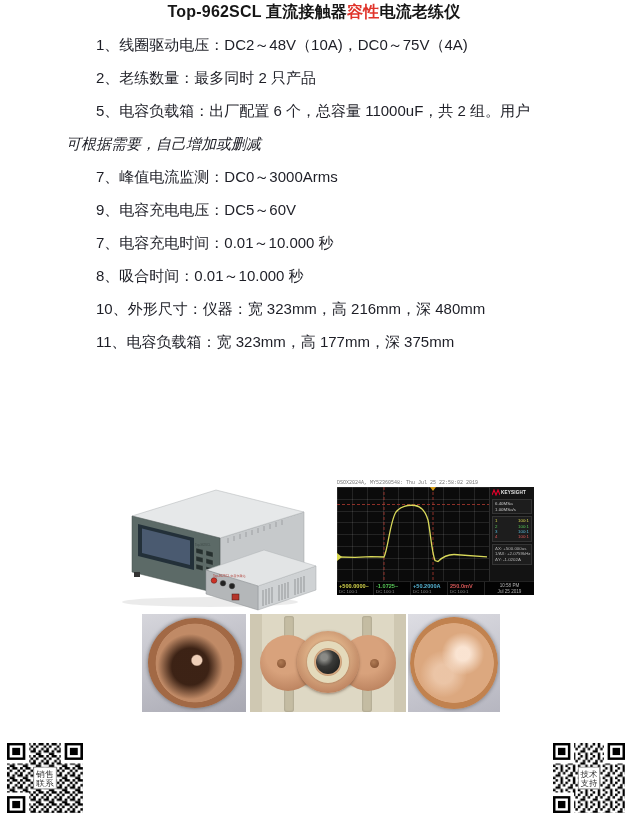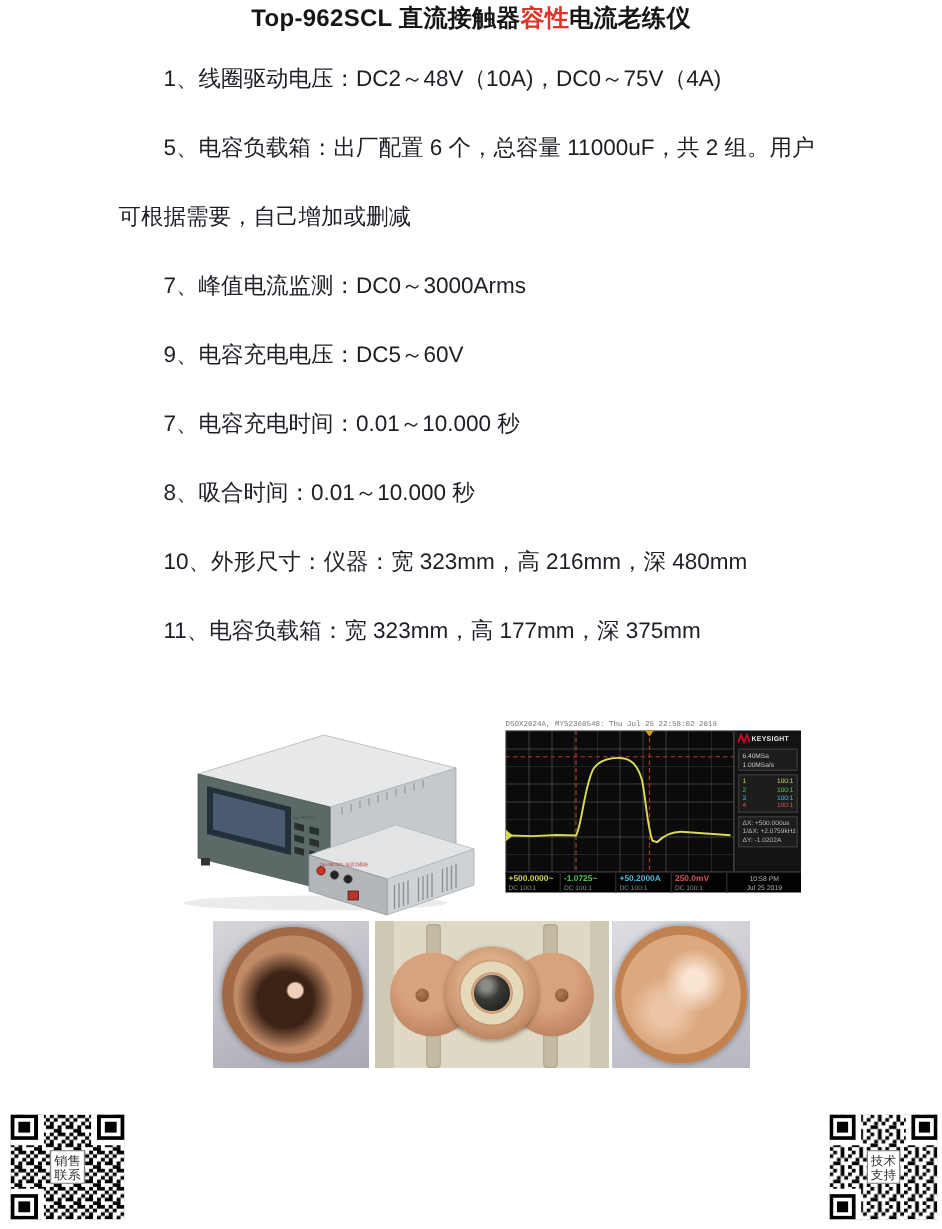--- a/index.html
+++ b/index.html
@@ -5,22 +5,22 @@
   html,body{margin:0;padding:0;background:#ffffff;}
   .page{position:relative;width:628px;height:819px;background:#fff;overflow:hidden;
         font-family:"Liberation Sans","DejaVu Sans",sans-serif;}
 
   
   .title{padding-top:2px;text-align:center;font-size:16px;font-weight:bold;color:#161616;letter-spacing:.2px;}
   .title .hl{color:#e0342b;}
 
   
   .specs{margin:5px 66px 0 66px;color:#1d1e26;font-size:15px;}
-  .spec{margin:13px;line-height:33px;text-indent:30px;white-space:nowrap;}
-  .spec.cont{text-indent:0;}
+  .spec{margin:0;line-height:33px;text-indent:30px;white-space:nowrap;}
+  .spec.cont{text-indent:0;font-style:italic;}
 
   
   .gallery1{position:absolute;left:0;top:479px;width:628px;height:134px;}
   .device{position:absolute;left:110px;top:3px;width:210px;height:130px;}
 
   
   .scope{position:absolute;left:337px;top:1px;width:197px;height:116px;}
   .scope-header{height:7px;font-size:5px;line-height:6px;color:#777;
                 font-family:"Liberation Mono","DejaVu Sans Mono",monospace;white-space:nowrap;overflow:hidden;}
   .scope-body{display:flex;height:94px;}
@@ -91,20 +91,21 @@
 <body>
 
 <div class="page">
 
   <div class="title">
     <span>Top-962SCL</span><span> 直流接触器</span><span class="hl">容性</span><span>电流老练仪</span>
   </div>
 
   <div class="specs">
     <p class="spec">1、线圈驱动电压：DC2～48V（10A)，DC0～75V（4A)</p>
+    <p class="spec">2、老练数量：最多同时 2 只产品</p>
     <p class="spec">5、电容负载箱：出厂配置 6 个，总容量 11000uF，共 2 组。用户</p>
     <p class="spec cont">可根据需要，自己增加或删减</p>
     <p class="spec">7、峰值电流监测：DC0～3000Arms</p>
     <p class="spec">9、电容充电电压：DC5～60V</p>
     <p class="spec">7、电容充电时间：0.01～10.000 秒</p>
     <p class="spec">8、吸合时间：0.01～10.000 秒</p>
     <p class="spec">10、外形尺寸：仪器：宽 323mm，高 216mm，深 480mm</p>
     <p class="spec">11、电容负载箱：宽 323mm，高 177mm，深 375mm</p>
   </div>
 

